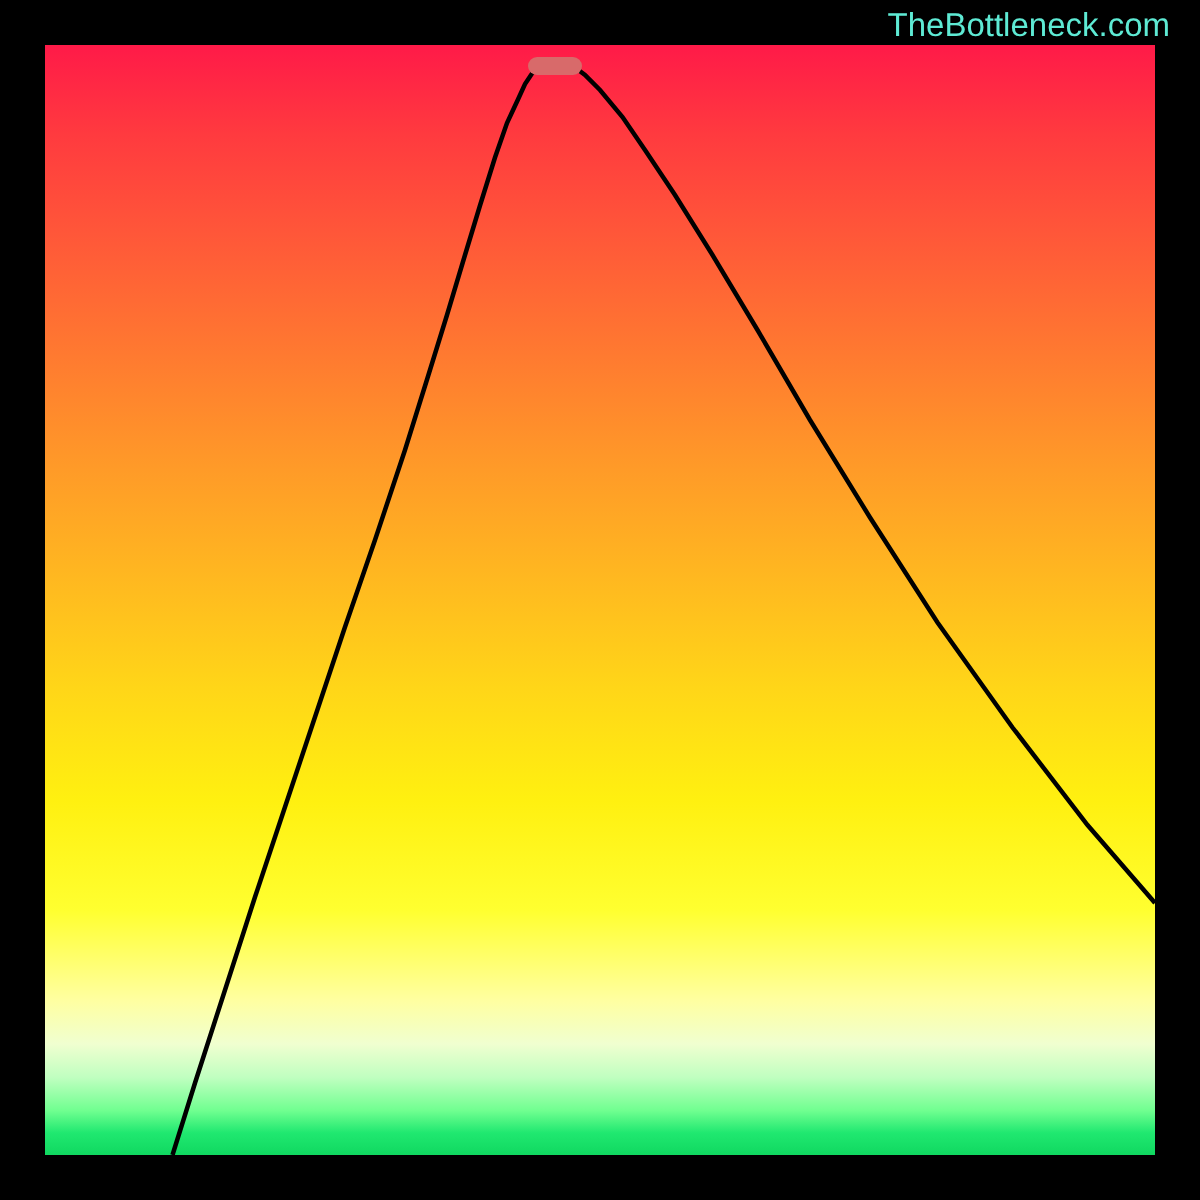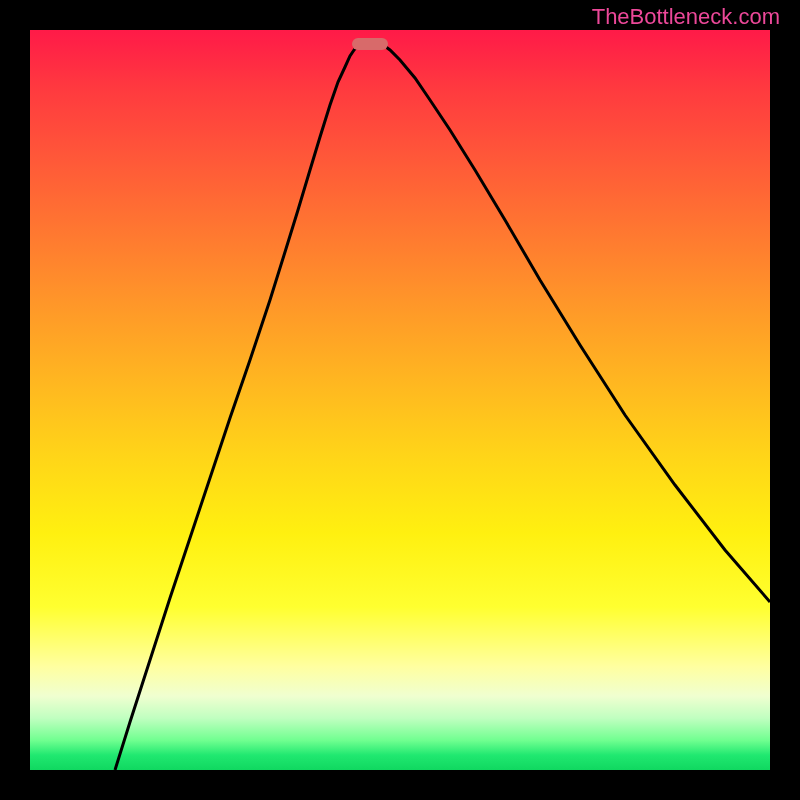--- a/index.html
+++ b/index.html
@@ -56,21 +56,21 @@
   }
   .marker {
     position: absolute;
     background: #d86a6a;
     border-radius: 6px;
   }
   .watermark {
     position: absolute;
     top: 4px;
     right: 20px;
-    color: #ec4899;
+    color: #5eead4;
     font-size: 22px;
     font-weight: 500;
     font-family: Arial, sans-serif;
   }
 </style>
 </head>
 <body>
 
 <div class="plot-area">
   <div class="gradient"></div>

